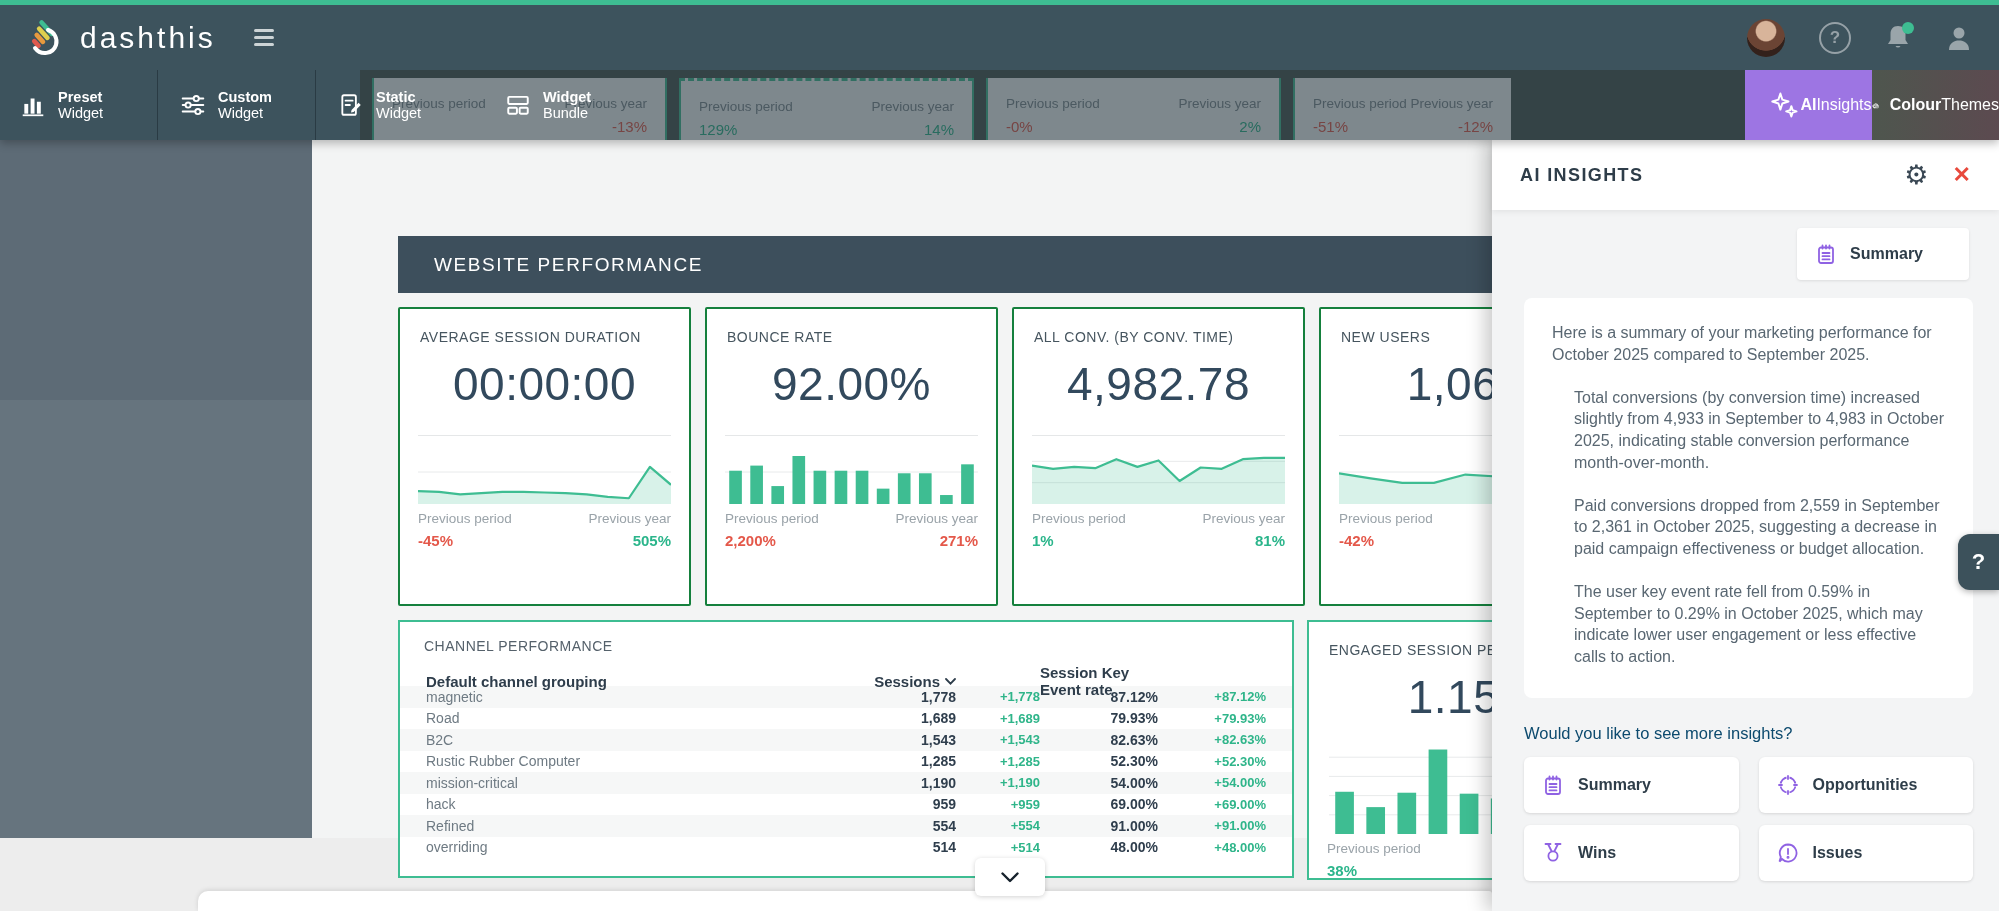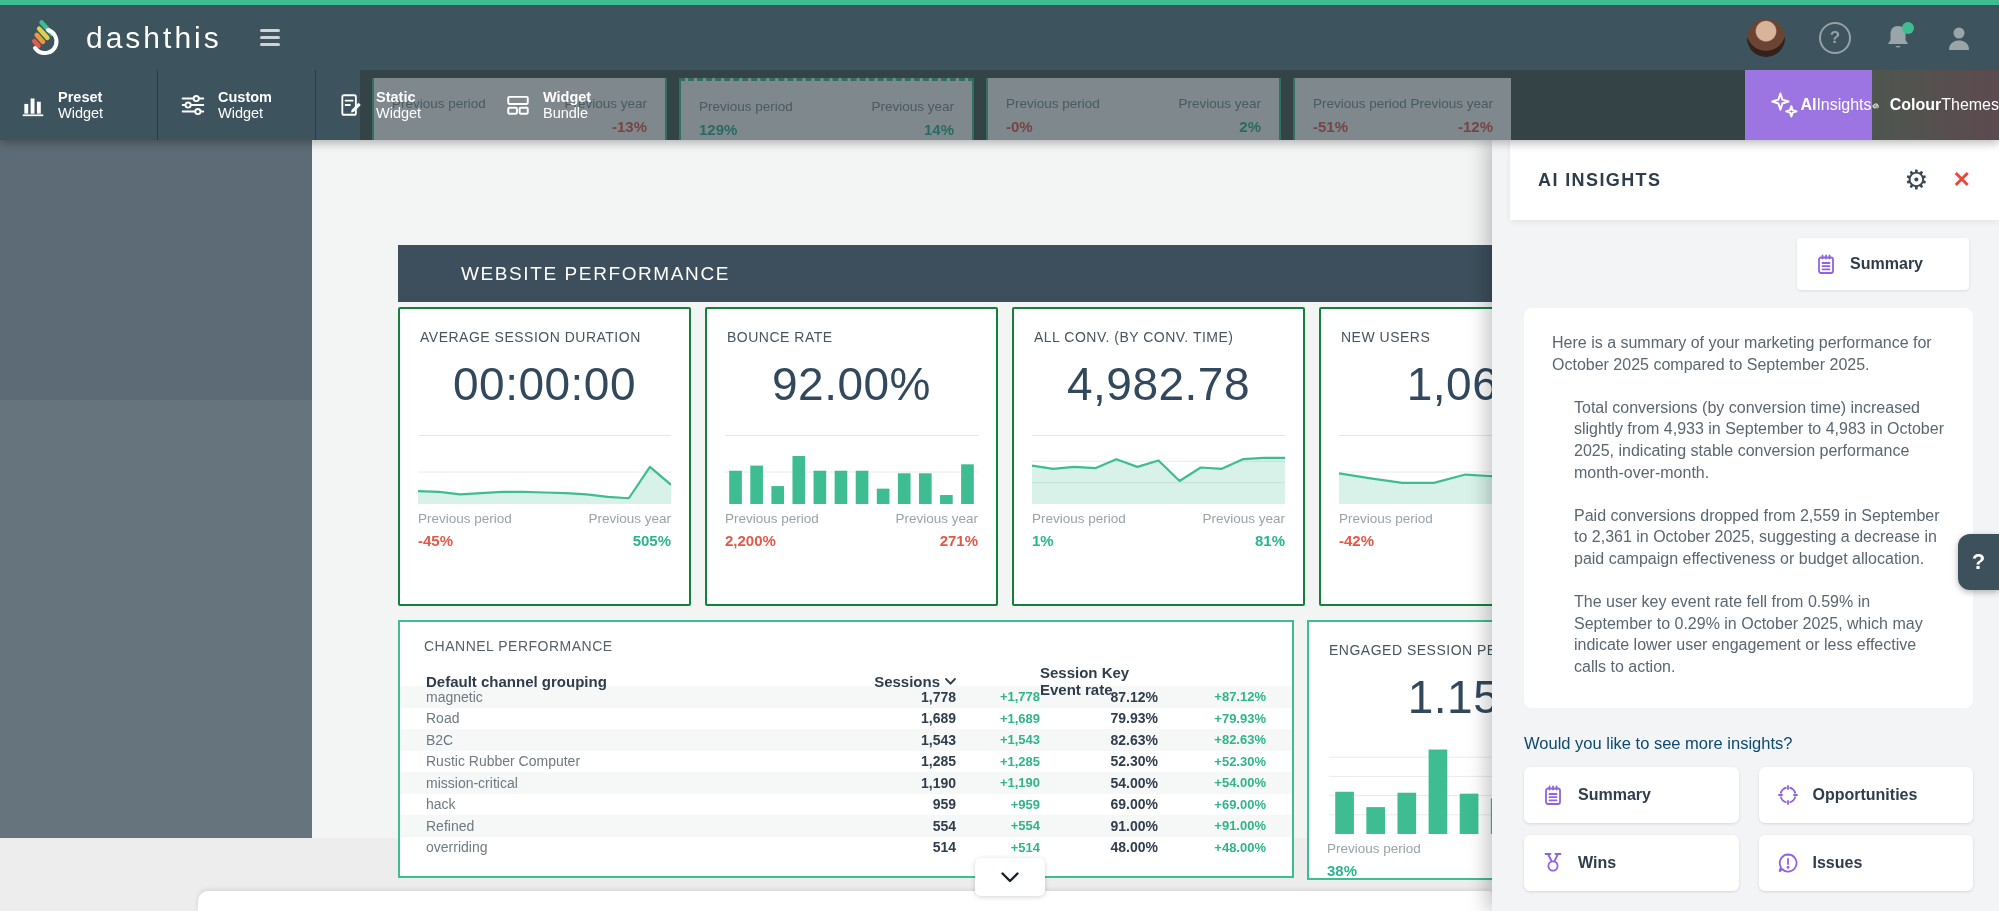--- a/index.html
+++ b/index.html
@@ -2,21 +2,21 @@
 <html><head>
 <meta charset="utf-8">
 <style>
   html,body{margin:0;padding:0;background:#2c2c2c;}
   #app{position:relative;width:1999px;height:911px;overflow:hidden;background:#ececec;
        font-family:"Liberation Sans",sans-serif;-webkit-font-smoothing:antialiased;}
   
   .topline{position:absolute;left:0;top:0;right:0;height:5px;background:#3ebd92;z-index:40;}
   .header{position:absolute;left:0;top:5px;right:0;height:65px;background:#3d535d;z-index:30;
           display:flex;align-items:center;}
-  .logo{display:flex;align-items:center;gap:20px;margin-left:22px;}
+  .logo{display:flex;align-items:center;gap:14px;margin-left:22px;}
   .logo-text{color:#fff;font-size:30px;letter-spacing:3px;font-weight:400;}
   .burger{margin-left:38px;display:flex;flex-direction:column;gap:4px;cursor:pointer;}
   .burger i{display:block;width:20px;height:3px;background:#cdd4d6;border-radius:2px;}
   .hd-right{margin-left:auto;display:flex;align-items:center;gap:34px;margin-right:26px;}
   .avatar{width:38px;height:38px;border-radius:50%;
           background:radial-gradient(circle at 50% 32%, #d8b49a 0 30%, #6b4434 34% 60%, #33211b 62% 100%);}
   .help-ic{width:28px;height:28px;border-radius:50%;border:2.5px solid #96a1a7;color:#96a1a7;
            font-weight:bold;font-size:17px;display:flex;align-items:center;justify-content:center;}
   .bell{position:relative;width:26px;height:28px;}
   .bell .dot{position:absolute;right:-3px;top:-2px;width:12px;height:12px;border-radius:50%;background:#3ebd92;}
@@ -26,37 +26,37 @@
   .tsep{position:absolute;top:0;bottom:0;width:1px;background:rgba(20,32,38,.45);}
   .tbtn{position:absolute;top:0;bottom:0;display:flex;align-items:center;gap:12px;color:#fff;cursor:pointer;}
   .tbtn .lbl{line-height:1.12;font-size:14.5px;}
   .tbtn .lbl b{display:block;font-weight:bold;}
   .tbtn .lbl span{display:block;font-weight:400;}
   .ghost-strip{position:absolute;left:360px;top:0;right:0;bottom:0;overflow:hidden;background:#46544f;}
   .gcard{position:absolute;top:8px;bottom:-6px;width:295px;background:#f6f7f7;
          border-left:2px solid #3ebd92;border-right:2px solid #3ebd92;padding:18px 18px 0;box-sizing:border-box;}
   .gcard.dashtop{border-top:3px dashed #3ebd92;}
   .gcard .grow{display:flex;justify-content:space-between;font-size:13.5px;color:#7d898f;}
-  .gcard .gvals{display:flex;justify-content:space-between;font-size:15px;font-weight:bold;margin-top:7px;}
+  .gcard .gvals{display:flex;justify-content:space-between;font-size:15px;font-weight:normal;margin-top:7px;}
   .ghost-overlay{position:absolute;left:360px;top:0;right:0;bottom:0;background:rgba(40,55,63,.58);}
   .ai-btn{position:absolute;left:1745px;width:152px;top:0;bottom:0;background:#9d75e3;display:flex;
           align-items:center;justify-content:center;color:#fff;cursor:pointer;}
   .themes-btn{position:absolute;left:1872px;right:0;top:0;bottom:0;
           background:linear-gradient(90deg,#4e564e,#5c4a50);display:flex;align-items:center;
           justify-content:center;gap:10px;color:#fff;cursor:pointer;}
   
   .gutter-a{position:absolute;left:0;top:140px;width:358px;height:260px;background:#5d6b76;}
   .gutter-b{position:absolute;left:0;top:400px;width:312px;height:438px;background:#66747e;}
   .sheet{position:absolute;left:312px;top:140px;width:1687px;height:740px;background:#f3f4f4;}
   .bottom-strip{position:absolute;left:0;top:838px;width:1999px;bottom:0;background:#ededed;z-index:2;}
   .next-sheet{position:absolute;left:198px;top:891px;width:1294px;height:20px;background:#fff;
               border-radius:10px 3px 0 0;box-shadow:0 -1px 5px rgba(0,0,0,.12);z-index:5;}
   
-  .sec-head{position:absolute;left:398px;top:245px;width:1094px;height:57px;background:#3d4f5c;color:#fff;
-            display:flex;align-items:center;padding-left:63px;box-sizing:border-box;font-size:19px;
+  .sec-head{position:absolute;left:398px;top:236px;width:1094px;height:57px;background:#3d4f5c;color:#fff;
+            display:flex;align-items:center;padding-left:36px;box-sizing:border-box;font-size:19px;
             letter-spacing:1.6px;z-index:3;}
   .kpi{position:absolute;top:307px;width:293px;height:299px;background:#fff;border:2px solid #15803d;
        border-radius:2px;box-sizing:border-box;z-index:3;overflow:hidden;}
   .kpi-title{margin:20px 20px 0;font-size:14px;color:#46555f;letter-spacing:.5px;white-space:nowrap;overflow:hidden;}
   .kpi-value{text-align:center;margin-top:12px;font-size:46px;color:#32495d;letter-spacing:.5px;white-space:nowrap;}
   .kpi-div{height:1px;background:#e5e7e8;margin:24px 18px 0;}
   .kpi-chart{margin:4px 18px 0;height:64px;}
   .kpi-foot{display:flex;justify-content:space-between;margin:7px 18px 0;font-size:13.5px;color:#9aa3a9;}
   .kpi-stats{display:flex;justify-content:space-between;margin:6px 18px 0;font-size:15px;font-weight:bold;gap:40px;}
   [data-val="neg"]{color:#e4584a;}
@@ -77,22 +77,22 @@
   .expand-tab{position:absolute;left:975px;top:858px;width:70px;height:38px;background:#fff;border-radius:6px;
               box-shadow:0 1px 5px rgba(0,0,0,.18);display:flex;align-items:center;justify-content:center;
               z-index:6;cursor:pointer;}
   
   .engcard{position:absolute;left:1307px;top:620px;width:293px;height:260px;background:#fff;
            border:2px solid #3ebd92;box-sizing:border-box;z-index:3;overflow:hidden;}
   .eng-chart{margin:14px 20px 0;height:96px;}
   
   .panel{position:absolute;left:1492px;top:140px;right:0;bottom:0;background:#f3f4f5;z-index:20;
          box-shadow:-6px 0 18px rgba(0,0,0,.22);}
-  .panel-head{height:80px;background:#fff;display:flex;align-items:center;padding:0 28px;
-              box-shadow:0 2px 6px rgba(0,0,0,.07);margin-left:18px;}
+  .panel-head{height:70px;background:#fff;display:flex;align-items:center;padding:0 28px;
+              box-shadow:0 2px 6px rgba(0,0,0,.07);}
   .panel-title{flex:1;font-size:18px;font-weight:bold;letter-spacing:1.4px;color:#2e3d49;}
   .gear{font-size:27px;color:#3a4854;margin-right:24px;cursor:pointer;line-height:1;}
   .close-x{font-size:22px;font-weight:bold;color:#e8493c;cursor:pointer;line-height:1;}
   .chip{margin:18px 30px 0 auto;width:fit-content;background:#fff;border-radius:4px;padding:15px 46px 15px 18px;
         display:flex;align-items:center;gap:13px;box-shadow:0 1px 3px rgba(0,0,0,.1);cursor:pointer;}
   .chip b{font-size:16px;color:#2e3d49;}
   .sum-card{margin:18px 26px 0 32px;background:#fff;border-radius:8px;padding:24px 28px 30px;color:#596772;
             font-size:16px;line-height:1.36;}
   .sum-card p{margin:0;}
   .sum-card p + p{margin-top:21px;padding-left:22px;}

